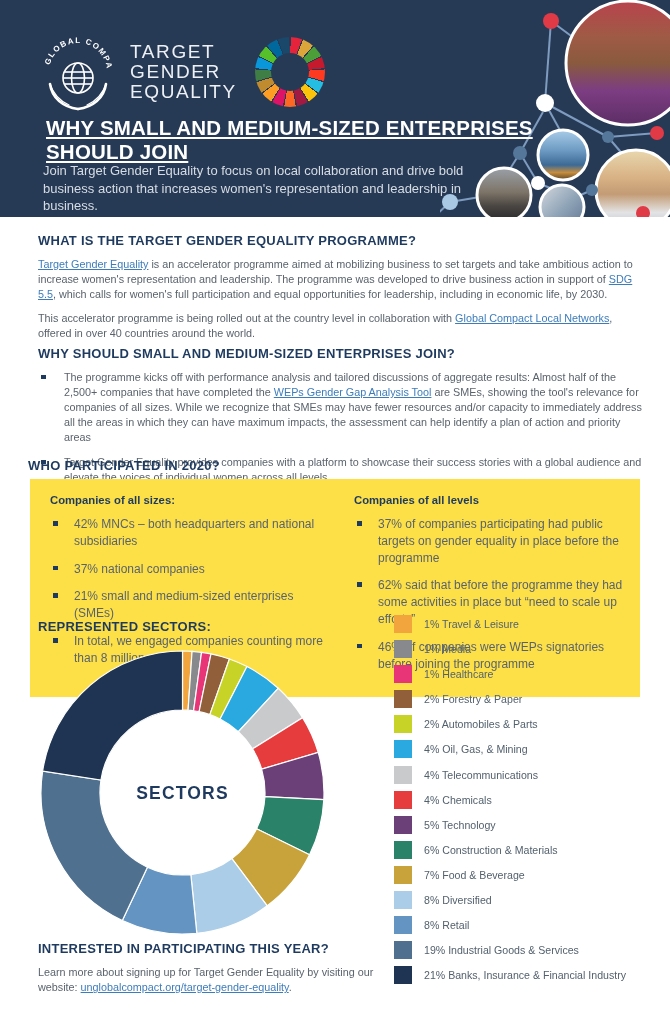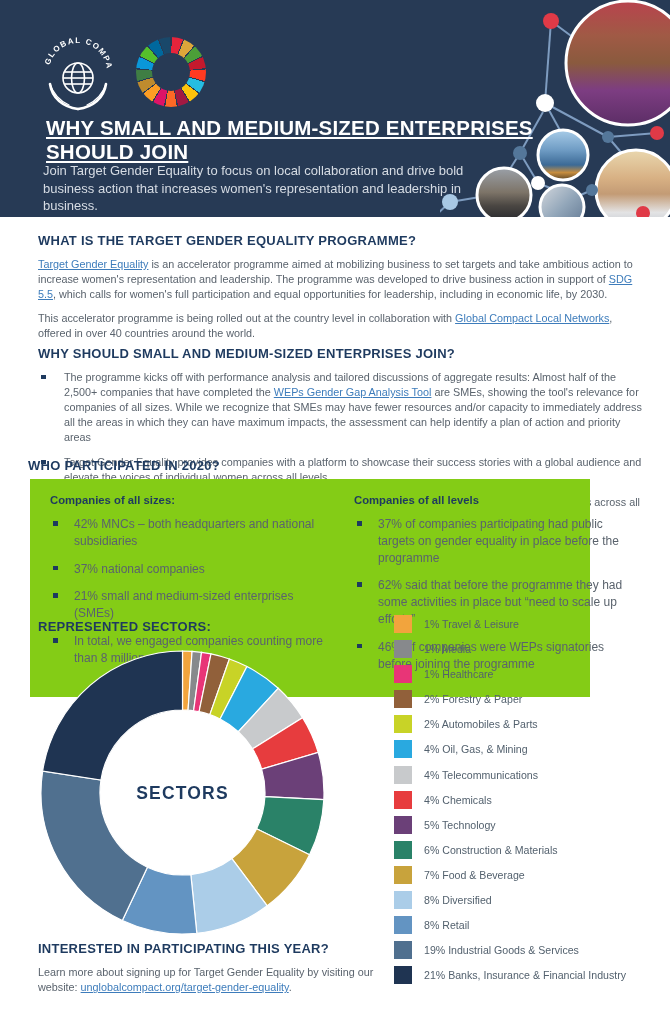--- a/index.html
+++ b/index.html
@@ -27,22 +27,22 @@
   a.link{color:#3D7CBB;text-decoration:underline;cursor:pointer;}
   ul.sq{list-style:none;margin:0;padding:0;}
   ul.sq li{position:relative;padding-left:26px;margin:0 0 9.5px 0;color:#5A636D;
            font-size:10.8px;line-height:1.4;}
   ul.sq li::before{content:"";position:absolute;left:3px;top:0.42em;width:4.5px;height:4.5px;
                    background:#1E3A5F;}
   
   #sec-what{position:absolute;left:38px;top:233px;width:600px;}
   #sec-why{position:absolute;left:38px;top:346px;width:604px;}
   #who-h{position:absolute;left:28px;top:458px;}
-  #graybox{position:absolute;left:30px;top:479px;width:560px;box-sizing:border-box;
-           background:#84cc16;padding:15px 20px 14px 20px;display:flex;gap:26px;}
+  #graybox{position:absolute;left:30px;top:479px;width:610px;box-sizing:border-box;
+           background:#fde047;padding:15px 20px 14px 20px;display:flex;gap:26px;}
   .who-col h3{margin:0 0 10px 0;color:#1E3A5F;font-size:11.3px;font-weight:bold;}
   .who-col{flex:0 0 auto;}
   #who-col-0{width:278px;}
   #who-col-1{width:286px;}
   .who-col ul.sq li{font-size:12px;margin-bottom:11px;padding-left:24px;}
   #sectors-h{position:absolute;left:38px;top:619px;}
   #donut-wrap{position:absolute;left:40px;top:650px;width:285px;height:285px;}
   #donut-center{position:absolute;left:50%;top:50%;transform:translate(-50%,-50%);
                 color:#1E3A5F;font-size:17.5px;font-weight:bold;letter-spacing:1.2px;}
   #legend{position:absolute;left:374px;top:615px;width:292px;}
@@ -73,20 +73,25 @@
           <line x1="25" y1="48" x2="55" y2="48"></line>
           <line x1="26.5" y1="54" x2="53.5" y2="54"></line>
         </g>
         <g stroke="#ffffff" stroke-width="2.6" fill="none" stroke-linecap="round">
           <path d="M12,54 C14,68 25,77 40,79"></path>
           <path d="M68,54 C66,68 55,77 40,79"></path>
           <path d="M12,54 C15,63 22,71 31,75" stroke-width="1.2"></path>
           <path d="M68,54 C65,63 58,71 49,75" stroke-width="1.2"></path>
         </g>
       </svg>
+      <div class="wordmark">
+        <div>TARGET</div>
+        <div>GENDER</div>
+        <div>EQUALITY</div>
+      </div>
       <div class="sdg-wheel" id="sdg-wheel" style="background: conic-gradient(rgb(39, 58, 85) 0deg, rgb(39, 58, 85) 1.1deg, rgb(229, 36, 59) 1.1deg, rgb(229, 36, 59) 20.0765deg, rgb(39, 58, 85) 20.0765deg, rgb(39, 58, 85) 21.1765deg, rgb(39, 58, 85) 21.1765deg, rgb(39, 58, 85) 22.2765deg, rgb(221, 166, 58) 22.2765deg, rgb(221, 166, 58) 41.2529deg, rgb(39, 58, 85) 41.2529deg, rgb(39, 58, 85) 42.3529deg, rgb(39, 58, 85) 42.3529deg, rgb(39, 58, 85) 43.4529deg, rgb(76, 159, 56) 43.4529deg, rgb(76, 159, 56) 62.4294deg, rgb(39, 58, 85) 62.4294deg, rgb(39, 58, 85) 63.5294deg, rgb(39, 58, 85) 63.5294deg, rgb(39, 58, 85) 64.6294deg, rgb(197, 25, 45) 64.6294deg, rgb(197, 25, 45) 83.6059deg, rgb(39, 58, 85) 83.6059deg, rgb(39, 58, 85) 84.7059deg, rgb(39, 58, 85) 84.7059deg, rgb(39, 58, 85) 85.8059deg, rgb(255, 58, 33) 85.8059deg, rgb(255, 58, 33) 104.782deg, rgb(39, 58, 85) 104.782deg, rgb(39, 58, 85) 105.882deg, rgb(39, 58, 85) 105.882deg, rgb(39, 58, 85) 106.982deg, rgb(38, 189, 226) 106.982deg, rgb(38, 189, 226) 125.959deg, rgb(39, 58, 85) 125.959deg, rgb(39, 58, 85) 127.059deg, rgb(39, 58, 85) 127.059deg, rgb(39, 58, 85) 128.159deg, rgb(252, 195, 11) 128.159deg, rgb(252, 195, 11) 147.135deg, rgb(39, 58, 85) 147.135deg, rgb(39, 58, 85) 148.235deg, rgb(39, 58, 85) 148.235deg, rgb(39, 58, 85) 149.335deg, rgb(162, 25, 66) 149.335deg, rgb(162, 25, 66) 168.312deg, rgb(39, 58, 85) 168.312deg, rgb(39, 58, 85) 169.412deg, rgb(39, 58, 85) 169.412deg, rgb(39, 58, 85) 170.512deg, rgb(253, 105, 37) 170.512deg, rgb(253, 105, 37) 189.488deg, rgb(39, 58, 85) 189.488deg, rgb(39, 58, 85) 190.588deg, rgb(39, 58, 85) 190.588deg, rgb(39, 58, 85) 191.688deg, rgb(221, 19, 103) 191.688deg, rgb(221, 19, 103) 210.665deg, rgb(39, 58, 85) 210.665deg, rgb(39, 58, 85) 211.765deg, rgb(39, 58, 85) 211.765deg, rgb(39, 58, 85) 212.865deg, rgb(253, 157, 36) 212.865deg, rgb(253, 157, 36) 231.841deg, rgb(39, 58, 85) 231.841deg, rgb(39, 58, 85) 232.941deg, rgb(39, 58, 85) 232.941deg, rgb(39, 58, 85) 234.041deg, rgb(191, 139, 46) 234.041deg, rgb(191, 139, 46) 253.018deg, rgb(39, 58, 85) 253.018deg, rgb(39, 58, 85) 254.118deg, rgb(39, 58, 85) 254.118deg, rgb(39, 58, 85) 255.218deg, rgb(63, 126, 68) 255.218deg, rgb(63, 126, 68) 274.194deg, rgb(39, 58, 85) 274.194deg, rgb(39, 58, 85) 275.294deg, rgb(39, 58, 85) 275.294deg, rgb(39, 58, 85) 276.394deg, rgb(10, 151, 217) 276.394deg, rgb(10, 151, 217) 295.371deg, rgb(39, 58, 85) 295.371deg, rgb(39, 58, 85) 296.471deg, rgb(39, 58, 85) 296.471deg, rgb(39, 58, 85) 297.571deg, rgb(86, 192, 43) 297.571deg, rgb(86, 192, 43) 316.547deg, rgb(39, 58, 85) 316.547deg, rgb(39, 58, 85) 317.647deg, rgb(39, 58, 85) 317.647deg, rgb(39, 58, 85) 318.747deg, rgb(0, 104, 157) 318.747deg, rgb(0, 104, 157) 337.724deg, rgb(39, 58, 85) 337.724deg, rgb(39, 58, 85) 338.824deg, rgb(39, 58, 85) 338.824deg, rgb(39, 58, 85) 339.924deg, rgb(25, 72, 106) 339.924deg, rgb(25, 72, 106) 358.9deg, rgb(39, 58, 85) 358.9deg, rgb(39, 58, 85) 360deg);">
         <div class="wheel-hole"></div>
       </div>
     </div>
 
     <svg class="network" width="230" height="217" viewBox="0 0 230 217">
       <defs>
         <linearGradient id="gWoman" x1="0" y1="0" x2="0" y2="1">
           <stop offset="0" stop-color="#B8434E"></stop>
             <stop offset="0.28" stop-color="#A05A45"></stop>

